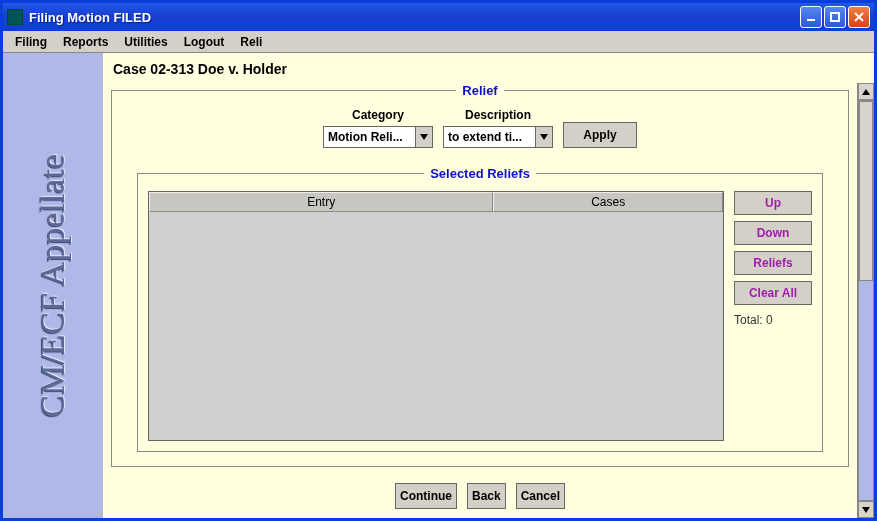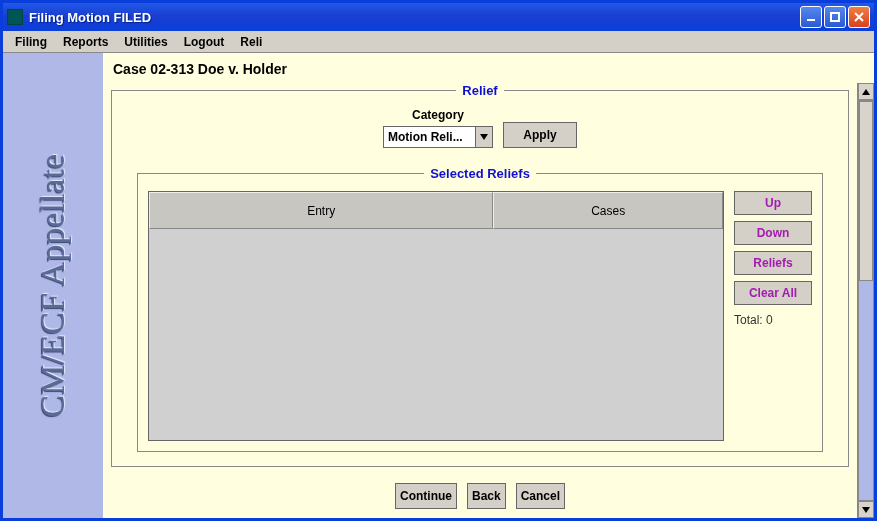--- a/index.html
+++ b/index.html
@@ -137,21 +137,21 @@
 
   fieldset.selected {
     border: 1px solid #888;
     margin: 18px 0 0 0; padding: 10px;
   }
   fieldset.selected > legend {
     color: #1010d0; font-weight: bold; font-size: 13px; padding: 0 6px;
   }
   .selected-body { display: flex; gap: 10px; align-items: flex-start; text-align: left; }
   .table-wrap { flex: 1; background: #d0d0d0; border: 1px solid #666; height: 250px; }
-  .thead { display: flex; height: 37px; }
+  .thead { display: flex; height: 20px; }
   .thead .th {
     background: #c8c6c0; border: 1px solid #888; border-top: 1px solid #f0ede5; border-left: 1px solid #f0ede5;
     display: flex; align-items: center; justify-content: center;
     font-size: 12px;
   }
   .th-entry { flex: 0 0 60%; }
   .th-cases { flex: 1; }
   .side-buttons { display: flex; flex-direction: column; gap: 6px; align-items: stretch; }
   .total { font-size: 12px; color: #333; margin-top: 2px; }
 
@@ -214,20 +214,31 @@
                 <label>Category</label>
                 <div class="combo" style="width:110px">
                   <span class="val">Motion Reli...</span>
                   <span class="caret">
                     <svg width="8" height="6" viewBox="0 0 8 6">
                         <path d="M0 0 L8 0 L4 6 Z" fill="#000"></path>
                       </svg>
                   </span>
                 </div>
               </div>
+              <div class="field">
+                <label>Description</label>
+                <div class="combo" style="width:110px">
+                  <span class="val">to extend ti...</span>
+                  <span class="caret">
+                    <svg width="8" height="6" viewBox="0 0 8 6">
+                        <path d="M0 0 L8 0 L4 6 Z" fill="#000"></path>
+                      </svg>
+                  </span>
+                </div>
+              </div>
               <div class="btn" style="margin-bottom:0; align-self:flex-end; height:26px; width:74px;">Apply</div>
             </div>
 
             <fieldset class="selected">
               <legend>Selected Reliefs</legend>
               <div class="selected-body">
                 <div class="table-wrap">
                   <div class="thead">
                     <div class="th th-entry">Entry</div>
                     <div class="th th-cases">Cases</div>

